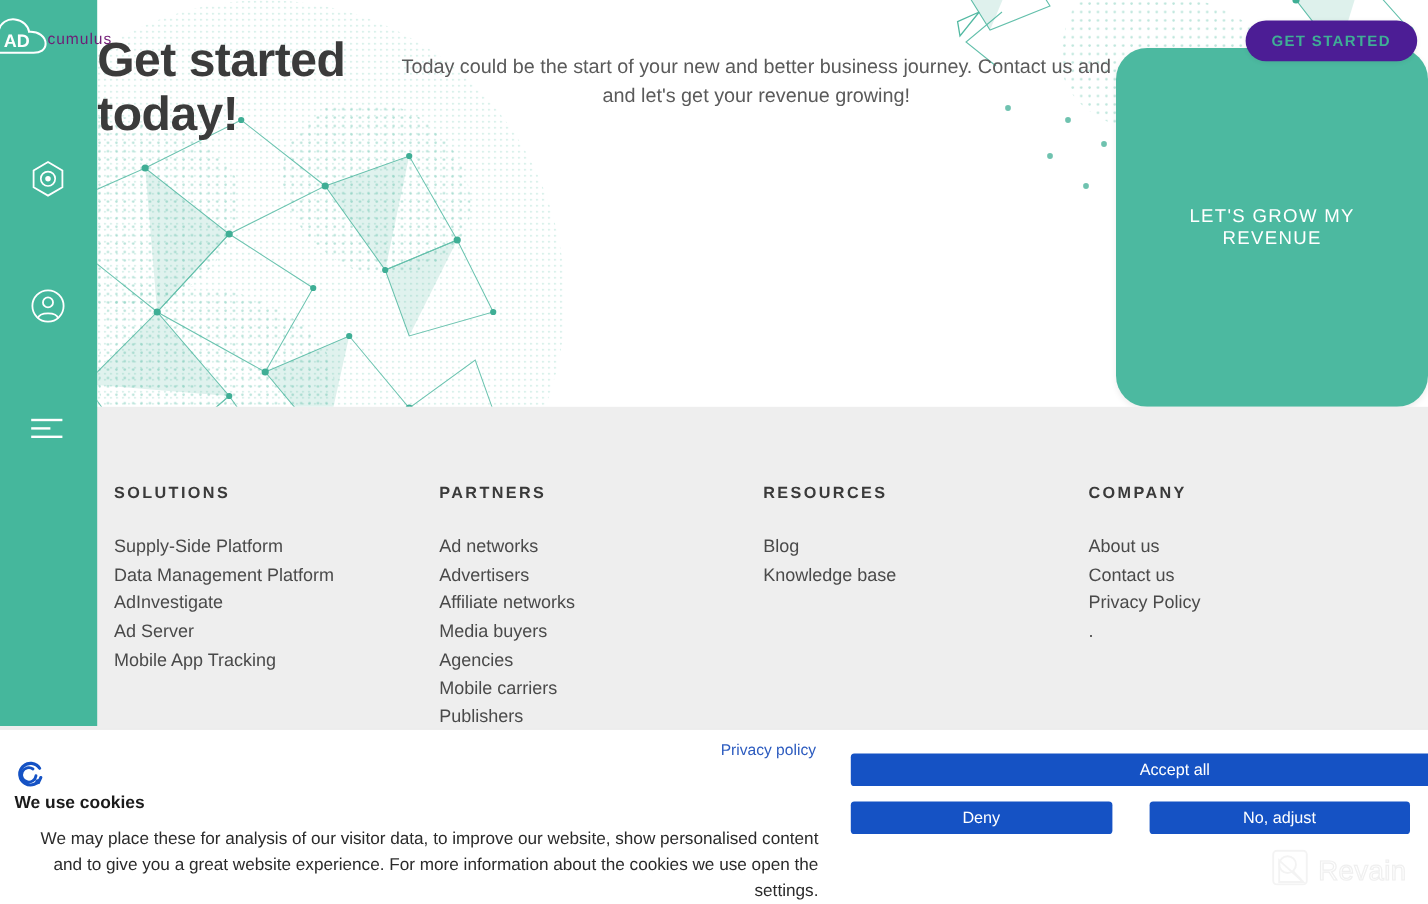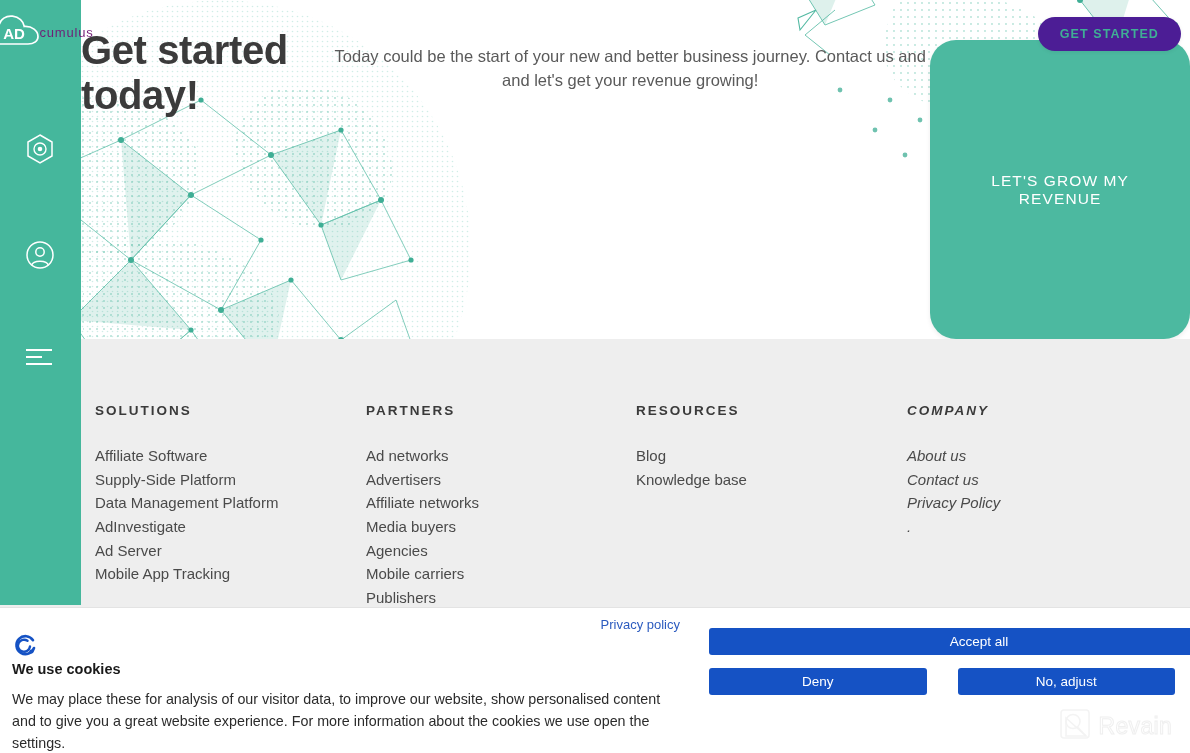--- a/index.html
+++ b/index.html
@@ -73,21 +73,21 @@
     background:#eeeeee;
   }
   .footer-cols {
     position:absolute; left:95px; top:64px; right:0;
     display:flex;
   }
   .fcol { }
   .fcol.c1 { width:271px; }
   .fcol.c2 { width:270px; }
   .fcol.c3 { width:271px; }
-  .fcol.c4 { width:260px;font-style:italic; }
+  .fcol.c4 { width:260px; }
   .fcol h4 {
     font-size:13.5px; font-weight:700; color:#3a3a3a;
     letter-spacing:2.0px; margin-bottom:26px;
   }
   .fcol ul { list-style:none; }
   .fcol li {
     font-size:15px; color:#4a4a4a; line-height:1.58;
     cursor:pointer;
   }
 
@@ -100,21 +100,21 @@
     position:absolute; right:510px; top:9px;
     font-size:13px; color:#2c5bbf; cursor:pointer;
   }
   .cookie-logo { position:absolute; left:12px; top:25px; width:26px; height:26px; }
   .cookie-title {
     position:absolute; left:12px; top:53px;
     font-size:14.5px; font-weight:700; color:#1a1a1a;
   }
   .cookie-body {
     position:absolute; left:12px; top:80px; width:670px;
-    font-size:14.3px; color:#2b2b2b; line-height:1.55;
+    font-size:14.3px; color:#2b2b2b; line-height:1.55;text-align:right;
   }
   .cookie-btns {
     position:absolute; left:709px; top:20px; width:466px;
   }
   .btn-blue {
     background:#1552c4; color:#ffffff; border:none;
     border-radius:3px; font-size:13.5px; cursor:pointer;
     height:27px; font-family:"Liberation Sans", sans-serif;
   }
   .btn-accept { width:540px; display:block; }
@@ -311,21 +311,20 @@
       <button class="grow-btn">LET'S GROW MY REVENUE</button>
     </div>
   </div>
 
   <div class="footer">
     <div class="footer-cols">
 
       <div class="fcol c1">
         <h4>SOLUTIONS</h4>
         <ul>
-          <li>Affiliate Software</li>
           <li>Supply-Side Platform</li>
           <li>Data Management Platform</li>
           <li>AdInvestigate</li>
           <li>Ad Server</li>
           <li>Mobile App Tracking</li>
         </ul>
       </div>
 
       <div class="fcol c2">
         <h4>PARTNERS</h4>

